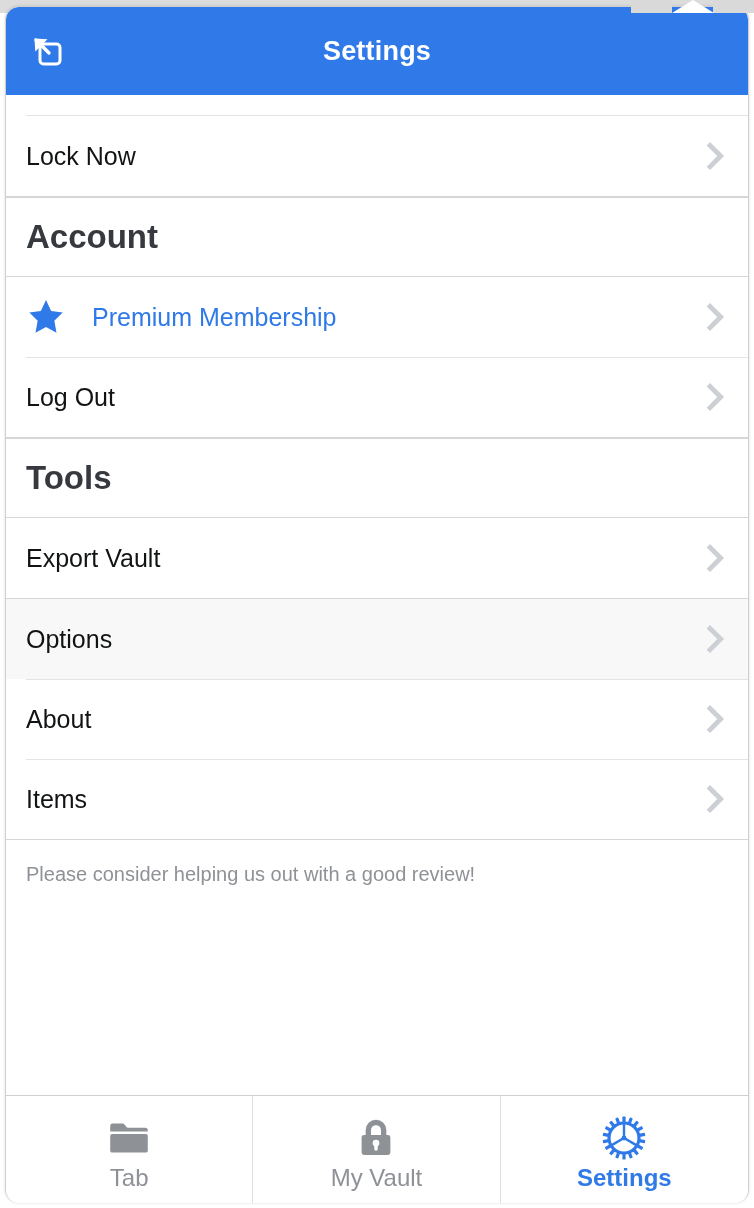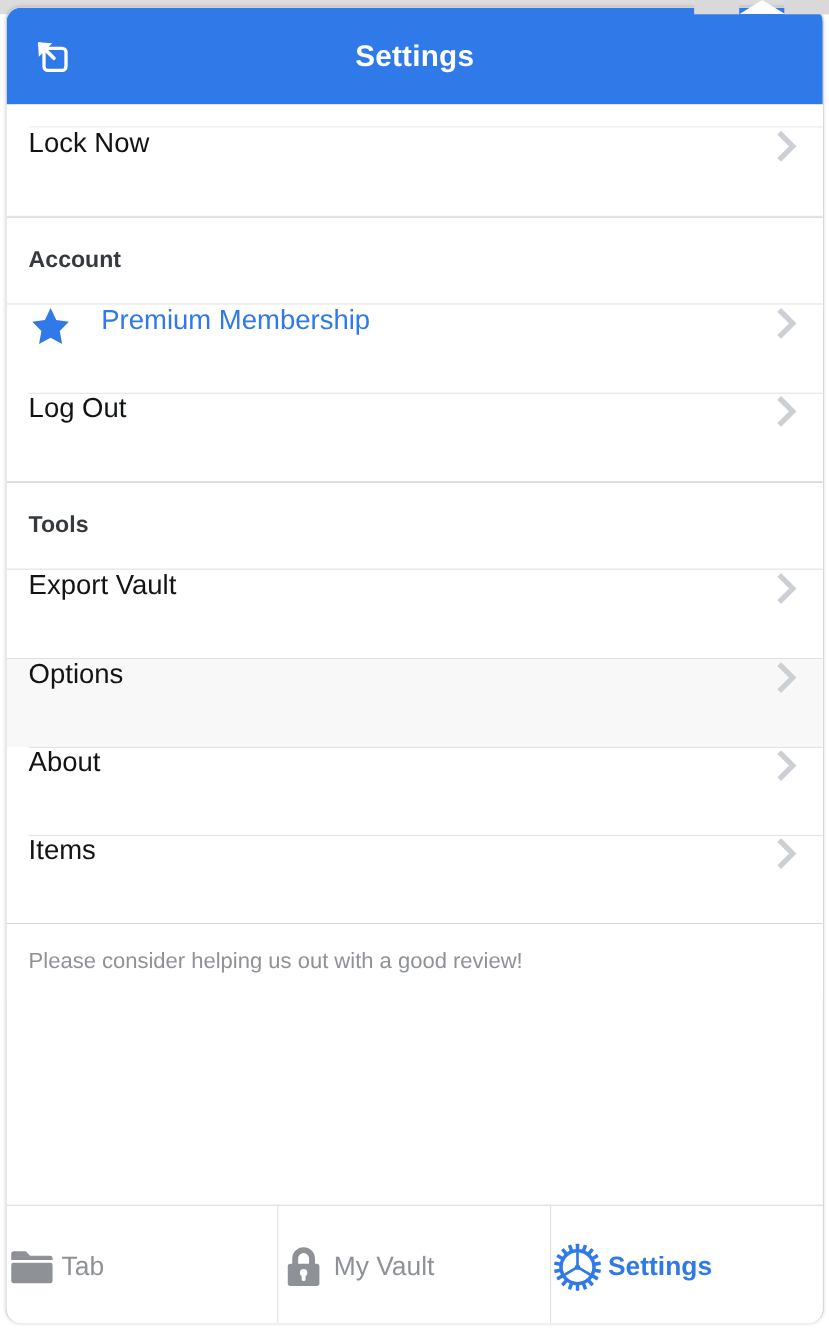--- a/index.html
+++ b/index.html
@@ -117,36 +117,36 @@
   .section-gap {
     height: 20px;
     background: #ffffff;
   }
 
   .section-header {
     height: 80px;
     display: flex;
     align-items: center;
     padding: 0 20px;
-    font-size: 21px;
+    font-size: 33px;
     font-weight: bold;
     color: #36393e;
     background: #ffffff;
     border-bottom: 1px solid #d6d6d6;
     border-top: 1px solid #d6d6d6;
   }
 
   .list-group {
     background: #ffffff;
   }
 
   .list-row {
     height: 80px;
     display: flex;
-    align-items: flex-start;
+    align-items: center;
     padding: 0 16px 0 20px;
     background: #ffffff;
     cursor: pointer;
     position: relative;
   }
   .list-row + .list-row::before {
     content: "";
     position: absolute;
     top: 0;
     left: 20px;
@@ -211,23 +211,23 @@
   #tab-bar {
     flex: 0 0 auto;
     height: 108px;
     display: flex;
     background: #ffffff;
     border-top: 1px solid #cfcfcf;
   }
   .tab-item {
     flex: 1 1 25%;
     display: flex;
-    flex-direction: row;
-    align-items: center;
-    justify-content: flex-start;
+    flex-direction: column;
+    align-items: center;
+    justify-content: center;
     gap: 4px;
     cursor: pointer;
     color: #8e9196;
     border-right: 1px solid #e0e0e0;
     padding-top: 4px;
   }
   .tab-item:last-child { border-right: none; }
   .tab-item.is-active { color: #2f79e8; }
   .tab-icon {
     height: 48px;

